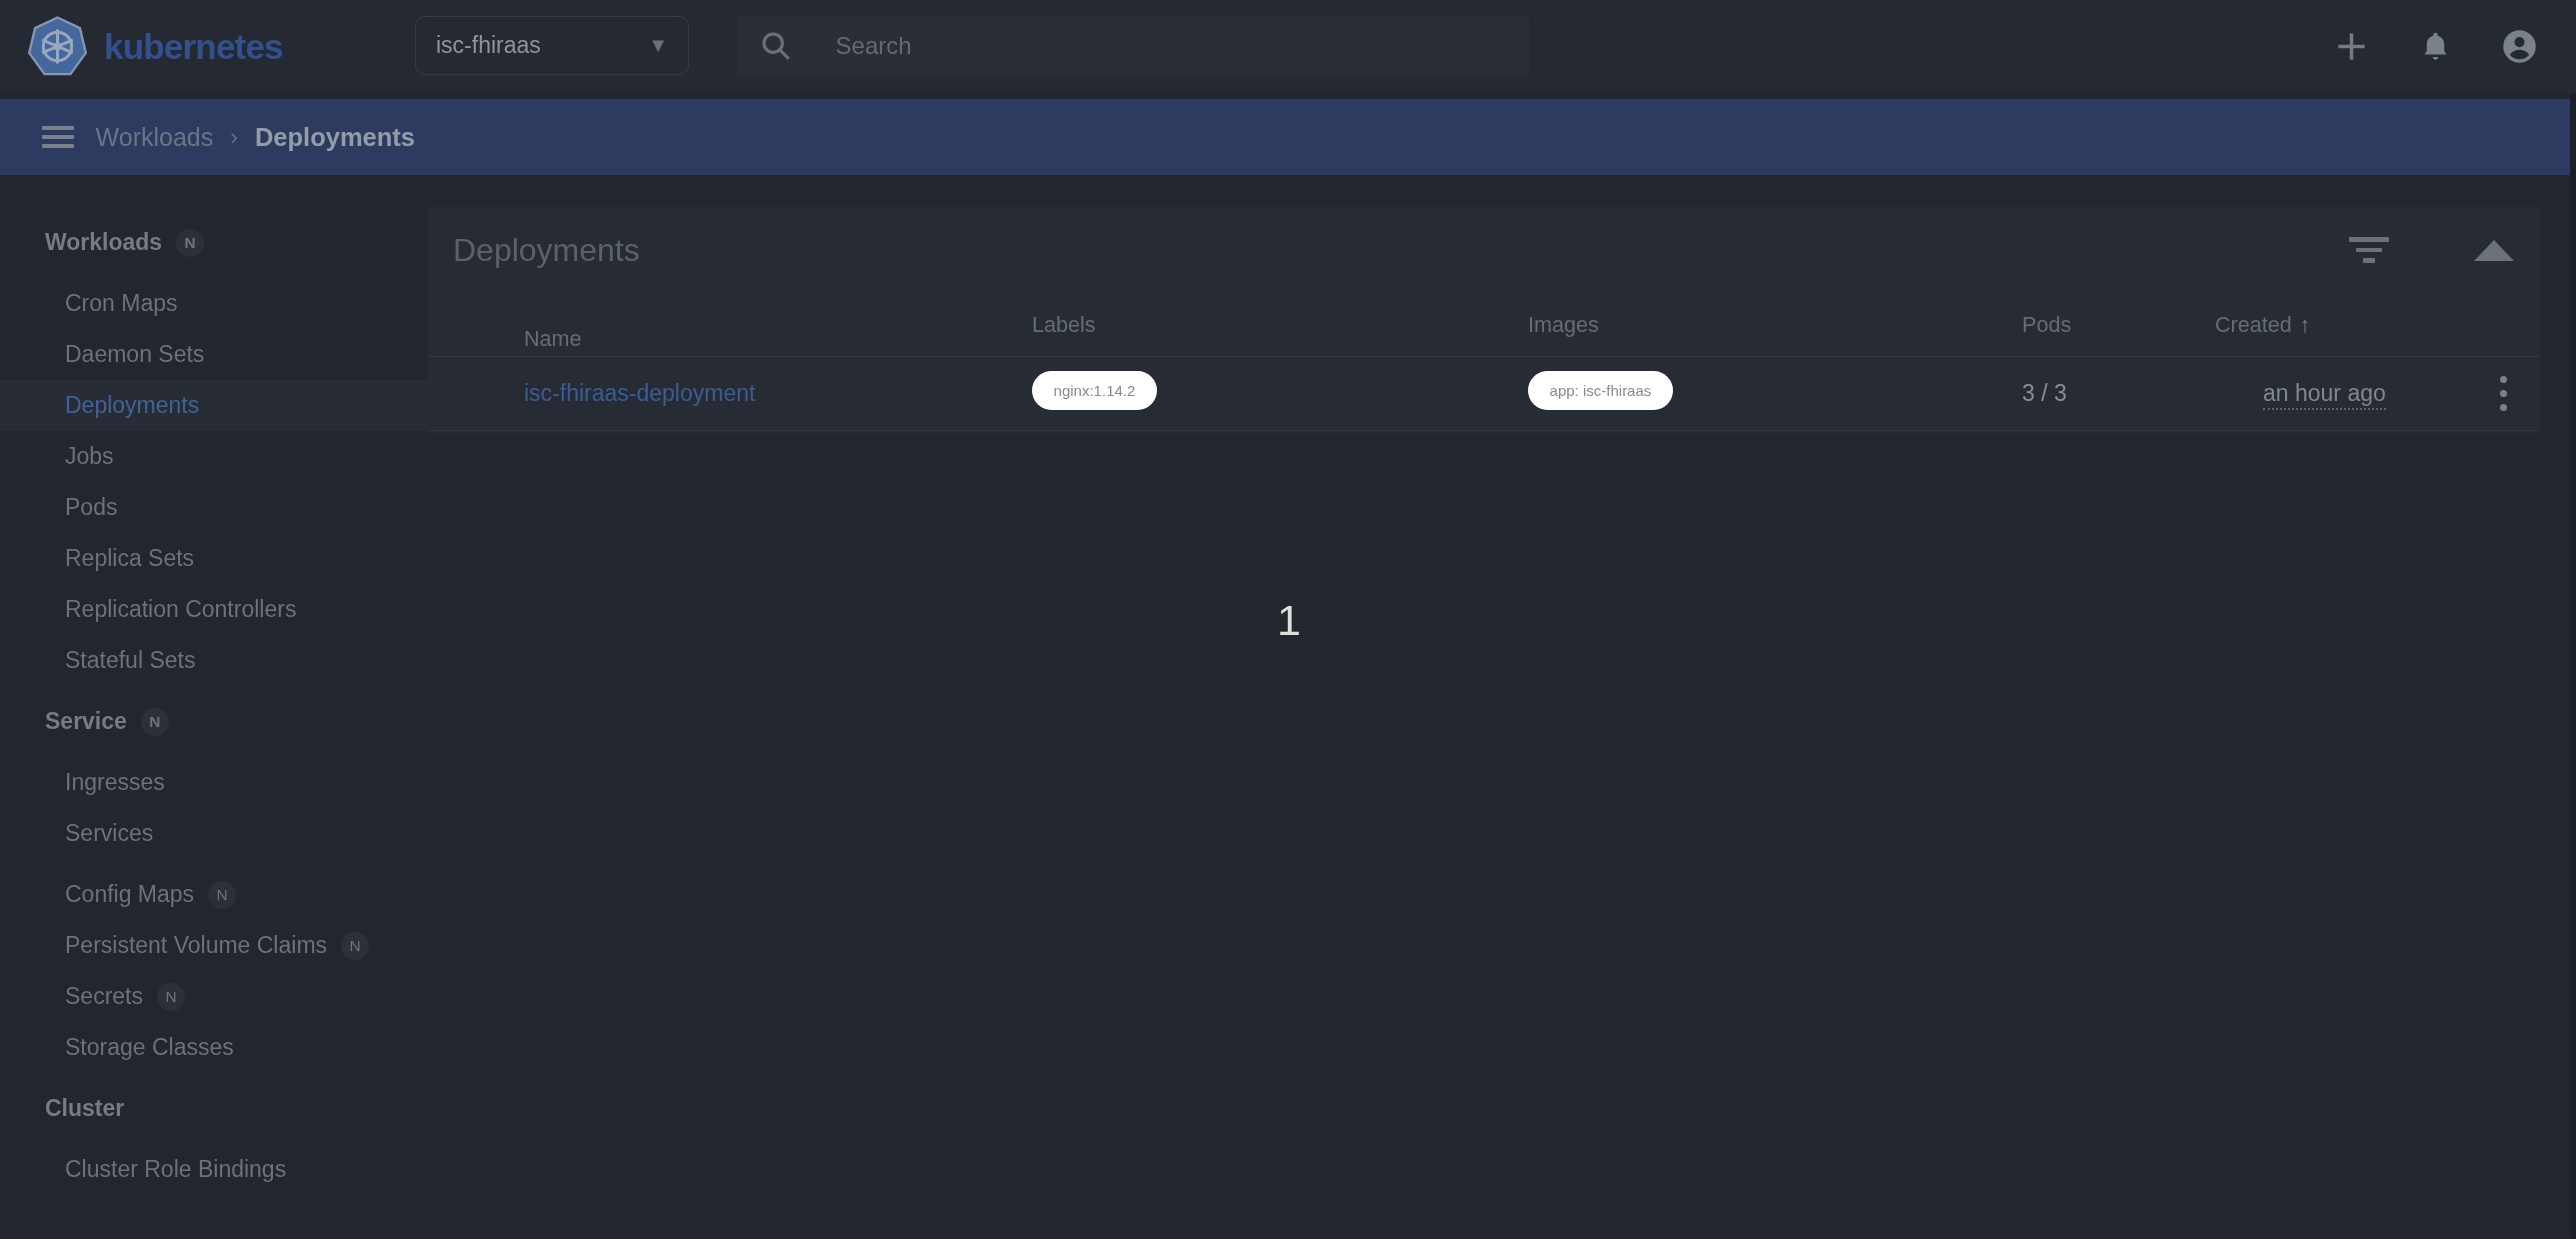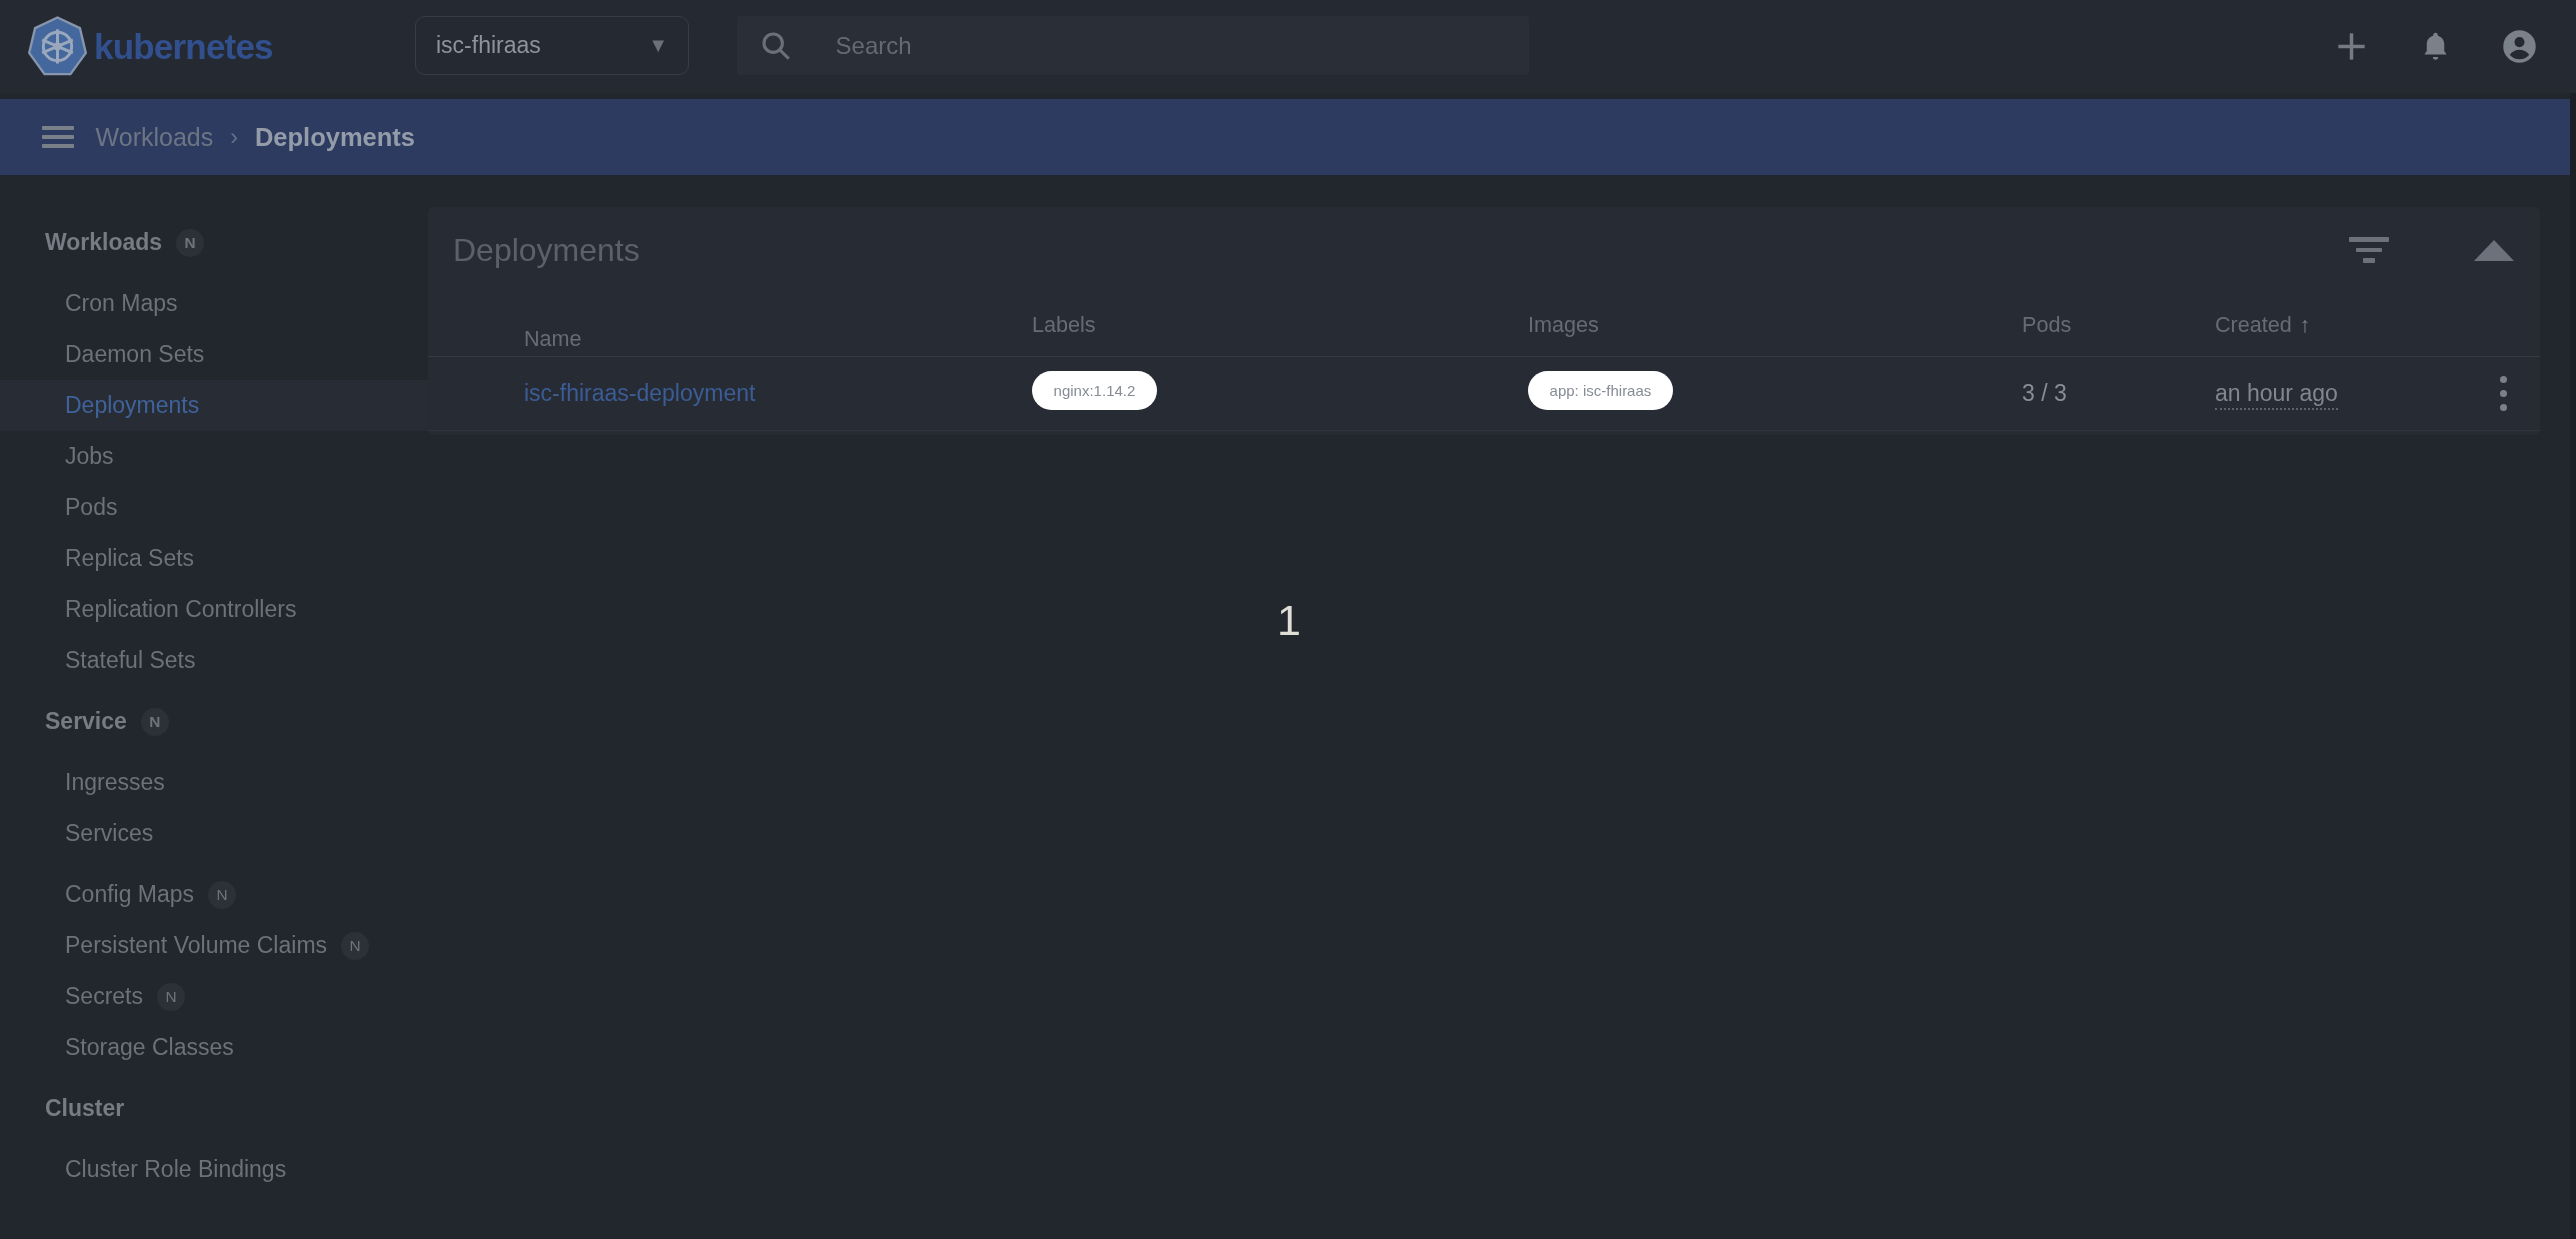--- a/index.html
+++ b/index.html
@@ -13,21 +13,21 @@
 
   
   .topbar {
     position:absolute; left:0; top:0; width:2576px; height:93px;
     background:#252932; display:flex; align-items:center;
   }
   .logo-wrap { display:flex; align-items:center; margin-left:28px; }
   .logo-svg { width:59px; height:62px; }
   .logo-word {
     font-size:35px; font-weight:700; color:#31508d; letter-spacing:-0.8px;
-    margin-left:7px;
+    margin-left:17px;
   }
   .ns-select {
     position:absolute; left:415px; top:16px; width:274px; height:59px;
     border:1.5px solid #373c45; border-radius:10px;
     display:flex; align-items:center; padding:0 20px; cursor:pointer;
   }
   .ns-value { font-size:23px; color:#8d949e; flex:1; }
   .ns-caret { color:#6b717a; font-size:20px; }
   .searchbox {
     position:absolute; left:737px; top:16px; width:792px; height:59px;
@@ -101,21 +101,21 @@
   .sort-arrow { font-size:21.6px; color:#7a8089; margin-left:7.7px; }
   .trow { height:74px; border-bottom:1.5px solid #30353d; font-size:23px; }
   .status-dot { width:28px; height:28px; border-radius:50%; background:#3c7247; }
   .cell-name-link { padding-left:27px; color:#3b5c95; cursor:pointer; }
   .chip {
     display:inline-block; background:#ffffff; color:#868c95;
     border-radius:34px; padding:10.8px 21.6px; font-size:15px; max-width:95%;
     white-space:nowrap; overflow:hidden; text-overflow:ellipsis;
   }
   .cell-pods { color:#888e97; }
-  .cell-created { color:#81878f; }
+  .cell-created { color:#81878f;margin-left:48px; }
   .cell-created span { border-bottom:2.3px dotted #5c636c; padding-bottom:1.5px; cursor:default; }
   .kebab { justify-self:center; cursor:pointer; display:flex; flex-direction:column; gap:7px; padding:7.7px; }
   .kebab div { width:7px; height:7px; border-radius:50%; background:#7b818a; }
 
   
   .page-num {
     position:absolute; left:1266px; top:596px; width:46px;
     font-size:43px; color:#dfded7; text-align:center;
   }
 

